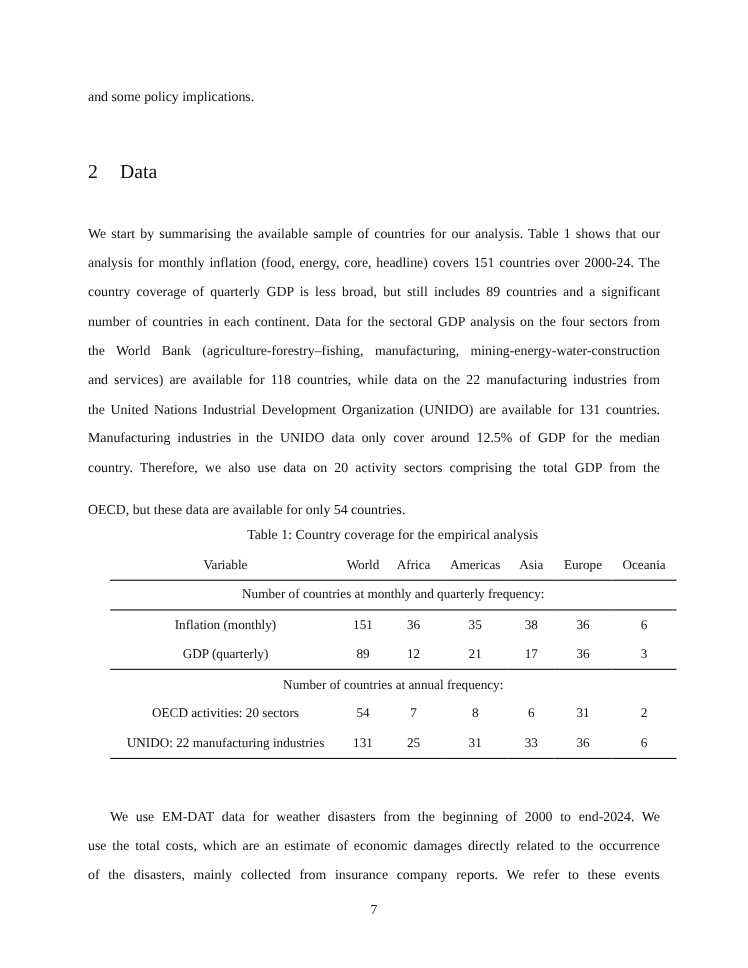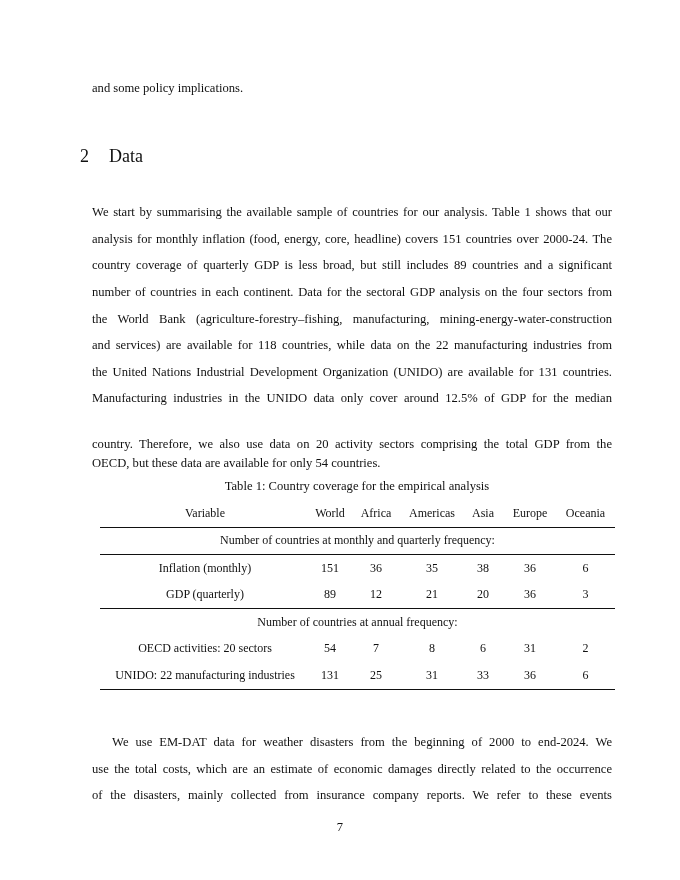--- a/index.html
+++ b/index.html
@@ -1,21 +1,21 @@
 <!DOCTYPE html>
 <html><head>
 <meta charset="utf-8">
 <style>
   html, body { margin: 0; padding: 0; background: #ffffff; }
   body {
     width: 680px; height: 880px; position: relative; overflow: hidden;
     font-family: "Liberation Serif", "DejaVu Serif", serif;
     color: #111; font-size: 12.6px;
   }
-  .line { position: absolute; left: 80px; white-space: nowrap; margin-left: 12px; }
+  .line { position: absolute; left: 80px; white-space: nowrap; }
   .just { width: 520px; text-align: justify; text-align-last: justify; white-space: normal; }
   .heading { position: absolute; left: 80px; top: 146px; font-weight: normal; font-size: 18px; }
   .heading .num { display: inline-block; width: 29px; }
   .caption { position: absolute; left: 0; width: 714px; text-align: center; top: 479px; }
   table {
     position: absolute; left: 100px; top: 500px; width: 515px;
     border-collapse: collapse; font-size: 12px;
   }
   td, th { font-weight: normal; padding: 0; height: 26.5px; text-align: center; }
   .rule-top { border-bottom: 1px solid #111; }
@@ -34,21 +34,21 @@
 
 <div>
   <div class="line just" style="top:205px">We start by summarising the available sample of countries for our analysis. Table 1 shows that our</div>
   <div class="line just" style="top:232px">analysis for monthly inflation (food, energy, core, headline) covers 151 countries over 2000-24. The</div>
   <div class="line just" style="top:258px">country coverage of quarterly GDP is less broad, but still includes 89 countries and a significant</div>
   <div class="line just" style="top:285px">number of countries in each continent. Data for the sectoral GDP analysis on the four sectors from</div>
   <div class="line just" style="top:312px">the World Bank (agriculture-forestry–fishing, manufacturing, mining-energy-water-construction</div>
   <div class="line just" style="top:338px">and services) are available for 118 countries, while data on the 22 manufacturing industries from</div>
   <div class="line just" style="top:365px">the United Nations Industrial Development Organization (UNIDO) are available for 131 countries.</div>
   <div class="line just" style="top:391px">Manufacturing industries in the UNIDO data only cover around 12.5% of GDP for the median</div>
-  <div class="line just" style="top:437px">country. Therefore, we also use data on 20 activity sectors comprising the total GDP from the</div>
+  <div class="line just" style="top:418px">country. Therefore, we also use data on 20 activity sectors comprising the total GDP from the</div>
   <div class="line" style="top:456px">OECD, but these data are available for only 54 countries.</div>
 </div>
 
 <div class="caption">Table 1: Country coverage for the empirical analysis</div>
 
 <table>
   <colgroup>
     <col style="width:210px">
       <col style="width:40px">
       <col style="width:52px">
@@ -77,21 +77,21 @@
     <td>35</td>
     <td>38</td>
     <td>36</td>
     <td>6</td>
   </tr>
   <tr class="rule-bottom">
     <td>GDP (quarterly)</td>
     <td>89</td>
     <td>12</td>
     <td>21</td>
-    <td>20</td>
+    <td>17</td>
     <td>36</td>
     <td>3</td>
   </tr>
   <tr class="group">
     <td colspan="7">Number of countries at annual frequency:</td>
   </tr>
   <tr>
     <td>OECD activities: 20 sectors</td>
     <td>54</td>
     <td>7</td>

